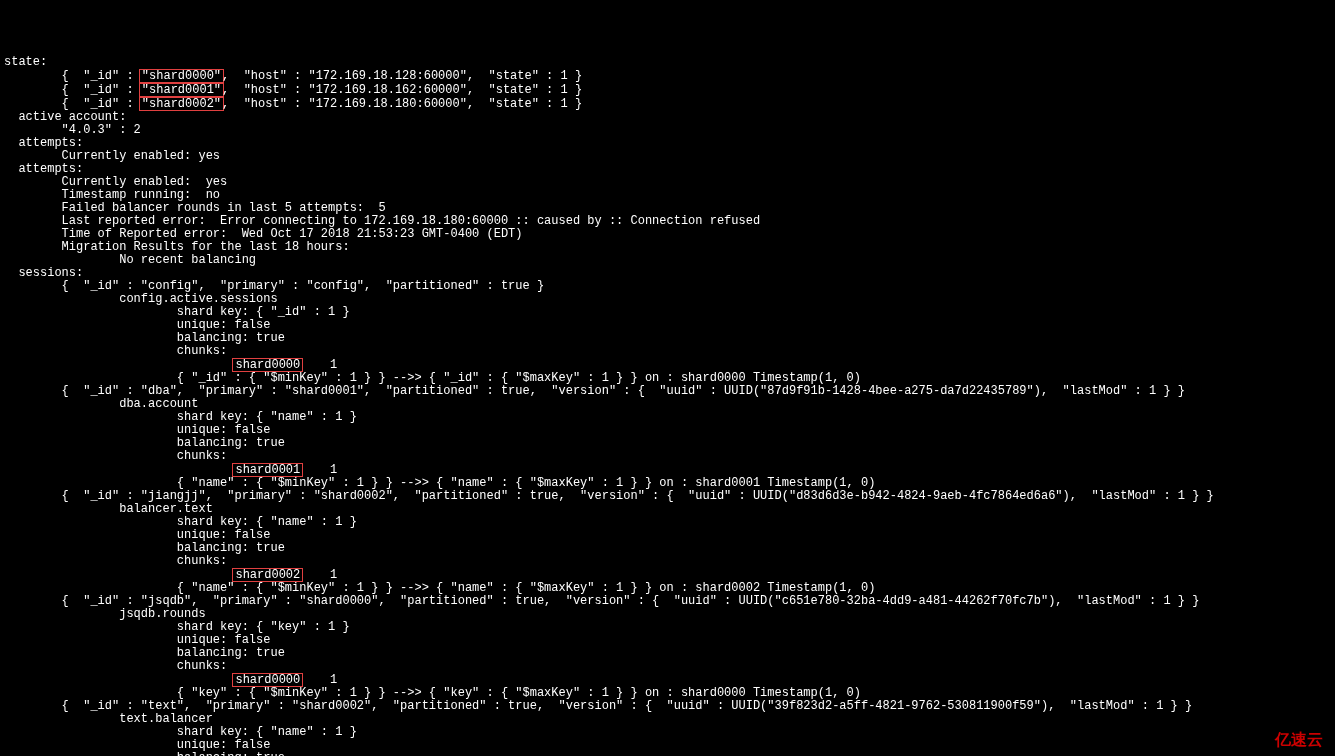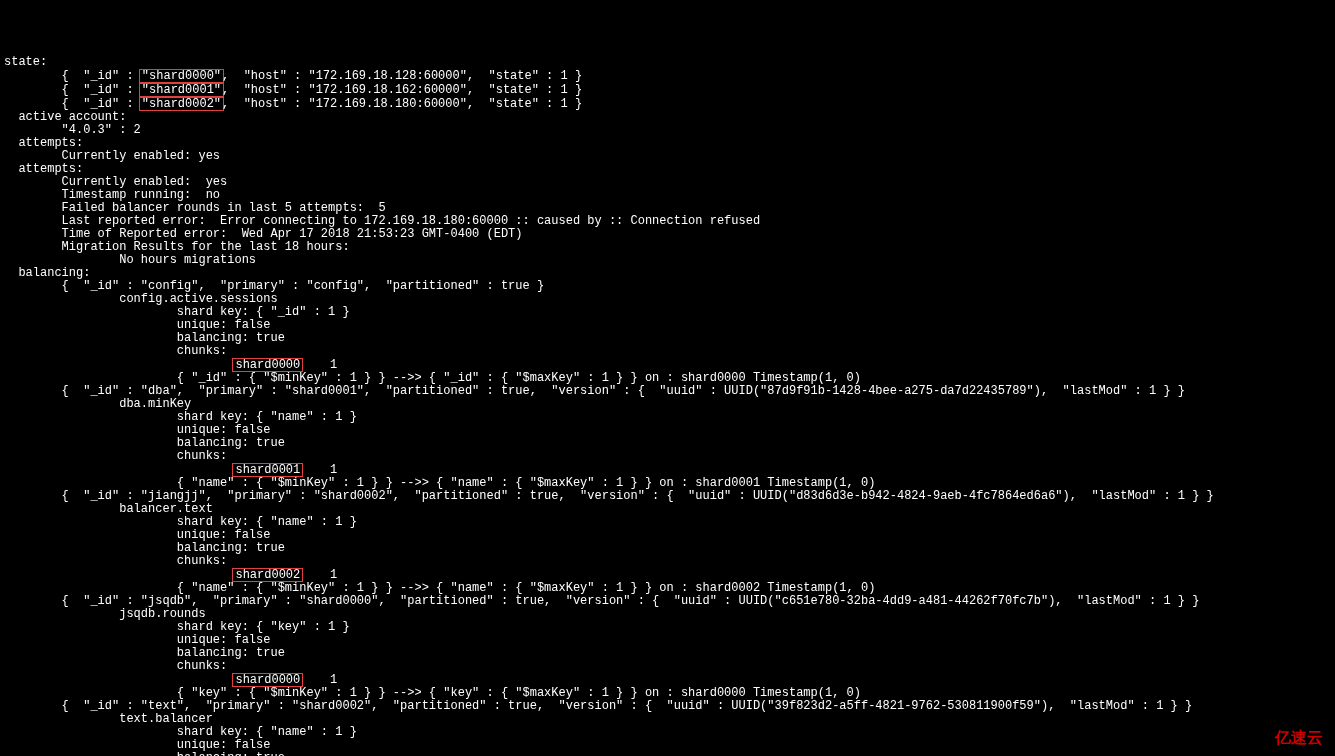--- a/index.html
+++ b/index.html
@@ -29,21 +29,21 @@
       align-items: center;
       gap: 6px;
     }
     .logo-icon {
       width: 28px;
       height: 18px;
       position: relative;
     }
     .logo-text {
       color: #c00;
-      font-family: Liberation Mono, monospace;
+      font-family: Liberation Sans, sans-serif;
       font-size: 16px;
       font-weight: bold;
       text-align: right;
     }
   </style>
 </head>
 <body>
 
 
 
@@ -53,34 +53,34 @@
 <span>        {  "_id" : </span><span class="highlight">"shard0002"</span><span>,  "host" : "172.169.18.180:60000",  "state" : 1 }</span>
 <span>  active account:</span>
 <span>        "4.0.3" : 2</span>
 <span>  attempts:</span>
 <span>        Currently enabled: yes</span>
 <span>  attempts:</span>
 <span>        Currently enabled:  yes</span>
 <span>        Timestamp running:  no</span>
 <span>        Failed balancer rounds in last 5 attempts:  5</span>
 <span>        Last reported error:  Error connecting to 172.169.18.180:60000 :: caused by :: Connection refused</span>
-<span>        Time of Reported error:  Wed Apr 17 2018 21:53:23 GMT-0400 (EDT)</span>
+<span>        Time of Reported error:  Wed Oct 17 2018 21:53:23 GMT-0400 (EDT)</span>
 <span>        Migration Results for the last 18 hours: </span>
-<span>                No hours migrations</span>
-<span>  balancing:</span>
+<span>                No recent balancing</span>
+<span>  sessions:</span>
 <span>        {  "_id" : "config",  "primary" : "config",  "partitioned" : true }</span>
 <span>                config.active.sessions</span>
 <span>                        shard key: { "_id" : 1 }</span>
 <span>                        unique: false</span>
 <span>                        balancing: true</span>
 <span>                        chunks:</span>
 <span>                                </span><span class="highlight">shard0000</span><span>    1</span>
 <span>                        { "_id" : { "$minKey" : 1 } } --&gt;&gt; { "_id" : { "$maxKey" : 1 } } on : shard0000 Timestamp(1, 0) </span>
 <span>        {  "_id" : "dba",  "primary" : "shard0001",  "partitioned" : true,  "version" : {  "uuid" : UUID("87d9f91b-1428-4bee-a275-da7d22435789"),  "lastMod" : 1 } }</span>
-<span>                dba.minKey</span>
+<span>                dba.account</span>
 <span>                        shard key: { "name" : 1 }</span>
 <span>                        unique: false</span>
 <span>                        balancing: true</span>
 <span>                        chunks:</span>
 <span>                                </span><span class="highlight">shard0001</span><span>    1</span>
 <span>                        { "name" : { "$minKey" : 1 } } --&gt;&gt; { "name" : { "$maxKey" : 1 } } on : shard0001 Timestamp(1, 0) </span>
 <span>        {  "_id" : "jiangjj",  "primary" : "shard0002",  "partitioned" : true,  "version" : {  "uuid" : UUID("d83d6d3e-b942-4824-9aeb-4fc7864ed6a6"),  "lastMod" : 1 } }</span>
 <span>                balancer.text</span>
 <span>                        shard key: { "name" : 1 }</span>
 <span>                        unique: false</span>

